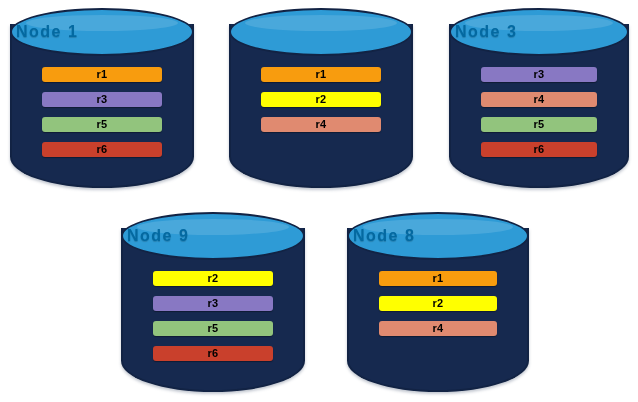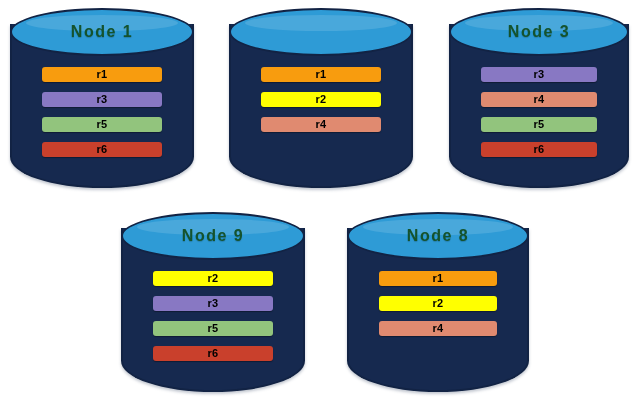--- a/index.html
+++ b/index.html
@@ -58,27 +58,26 @@
     left: 8%;
     top: 5px;
     width: 84%;
     height: 16px;
     border-radius: 50%;
     background: rgba(255,255,255,0.13);
     pointer-events: none;
   }
   .node-label {
     position: absolute;
-    left: 0;
+    left: 6px;
     top: 0;
     width: 100%;
     height: 48px;
     line-height: 48px;
-    text-align: center;
-    color: #14532d;
+    color: #0369a1;
     font-size: 16px;
     font-weight: bold;
     letter-spacing: 1.5px;
     z-index: 4;
     text-shadow: 0 1px 1px rgba(0,0,0,0.18);
   }
 
   
   .bars {
     position: absolute;

